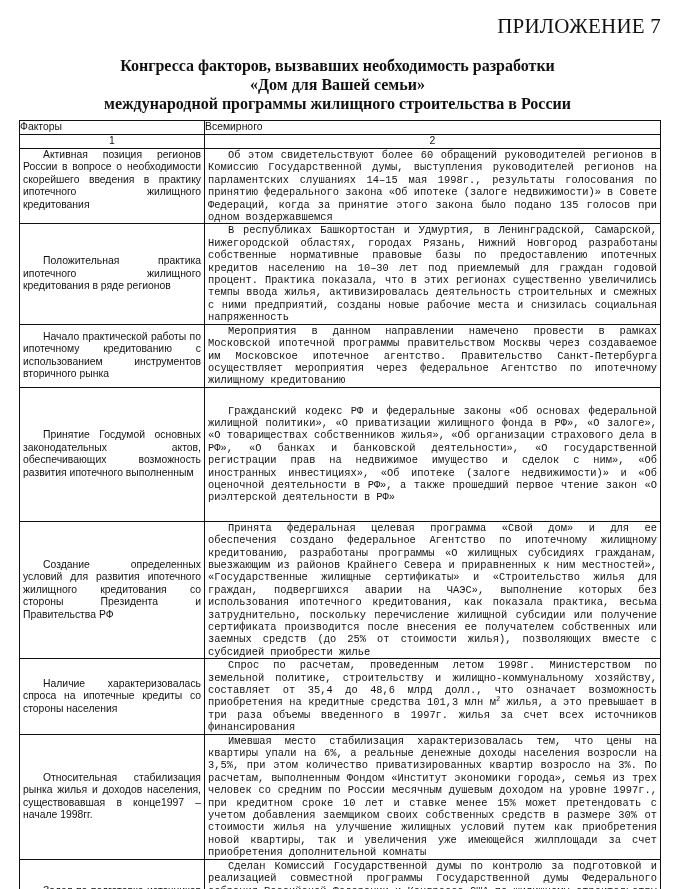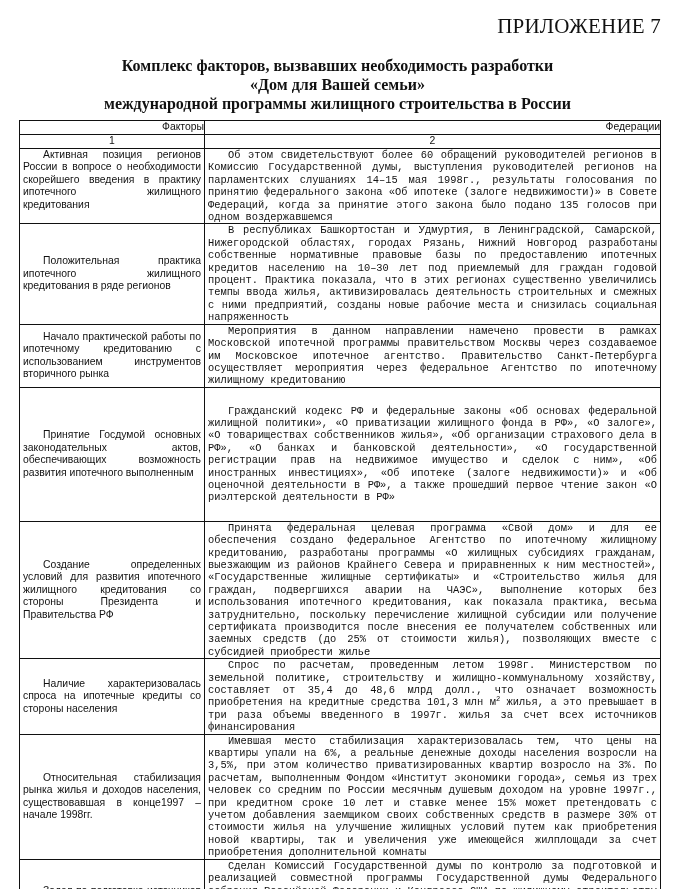--- a/index.html
+++ b/index.html
@@ -6,49 +6,49 @@
   body { width:675px; height:889px; position:relative; overflow:hidden;
          font-family:"Liberation Serif", serif; color:#111; }
   .appendix { position:absolute; right:14px; top:14px; font-size:21px; letter-spacing:0.2px; }
   .title { position:absolute; left:0; width:675px; top:56px; text-align:center;
            font-weight:bold; font-size:16px; line-height:19px; }
   table.main { position:absolute; left:19px; top:120px; width:641px;
                border-collapse:collapse; table-layout:fixed;
                font-family:"Liberation Sans Narrow","Liberation Sans", sans-serif;
                font-size:10.4px; line-height:12.4px; }
   table.main td, table.main th { border:1.2px solid #111; padding:0 3px; vertical-align:middle; }
-  th { font-weight:normal; text-align:right; height:13px; padding:0 !important; }
+  th { font-weight:normal; text-align:left; height:13px; padding:0 !important; }
   td.idx { text-align:center; height:13px; }
   td.factor { text-align:justify; text-align-last:left; }
   td.content { text-align:justify; text-align-last:left; vertical-align:middle;font-family:Liberation Mono, monospace; }
   .ind { display:inline-block; width:20px; }
   col.c1 { width:185px; }
   col.c2 { width:456px; }
   sup { font-size:7px; line-height:0; }
 </style>
 </head>
 <body>
 
 <div class="appendix">ПРИЛОЖЕНИЕ 7</div>
 
 <div class="title">
-  <div>Комплекс факторов, вызвавших необходимость разработки</div>
+  <div>Конгресса факторов, вызвавших необходимость разработки</div>
   <div>«Дом для Вашей семьи»</div>
   <div>международной программы жилищного строительства в России</div>
 </div>
 
 <table class="main">
   <colgroup>
       <col class="c1">
       <col class="c2">
     </colgroup>
   <thead>
     <tr>
       <th>Факторы</th>
-      <th>Федерации</th>
+      <th>Всемирного</th>
     </tr>
     <tr>
       <td class="idx">1</td>
       <td class="idx">2</td>
     </tr>
   </thead>
   <tbody>
     <tr style="height:64px">
       <td class="factor" style="vertical-align:top"><span class="ind"></span><span>Активная позиция регионов России в вопросе о необходимости скорейшего введения в практику ипотечного жилищного кредитования</span></td>
       <td class="content"><span class="ind"></span><span>Об этом свидетельствуют более 60 обращений руководителей регионов в Комиссию Государственной думы, выступления руководителей регионов на парламентских слушаниях 14–15 мая 1998г., результаты голосования по принятию федерального закона «Об ипотеке (залоге недвижимости)» в Совете Федераций, когда за принятие этого закона было подано 135 голосов при одном воздержавшемся</span></td>

